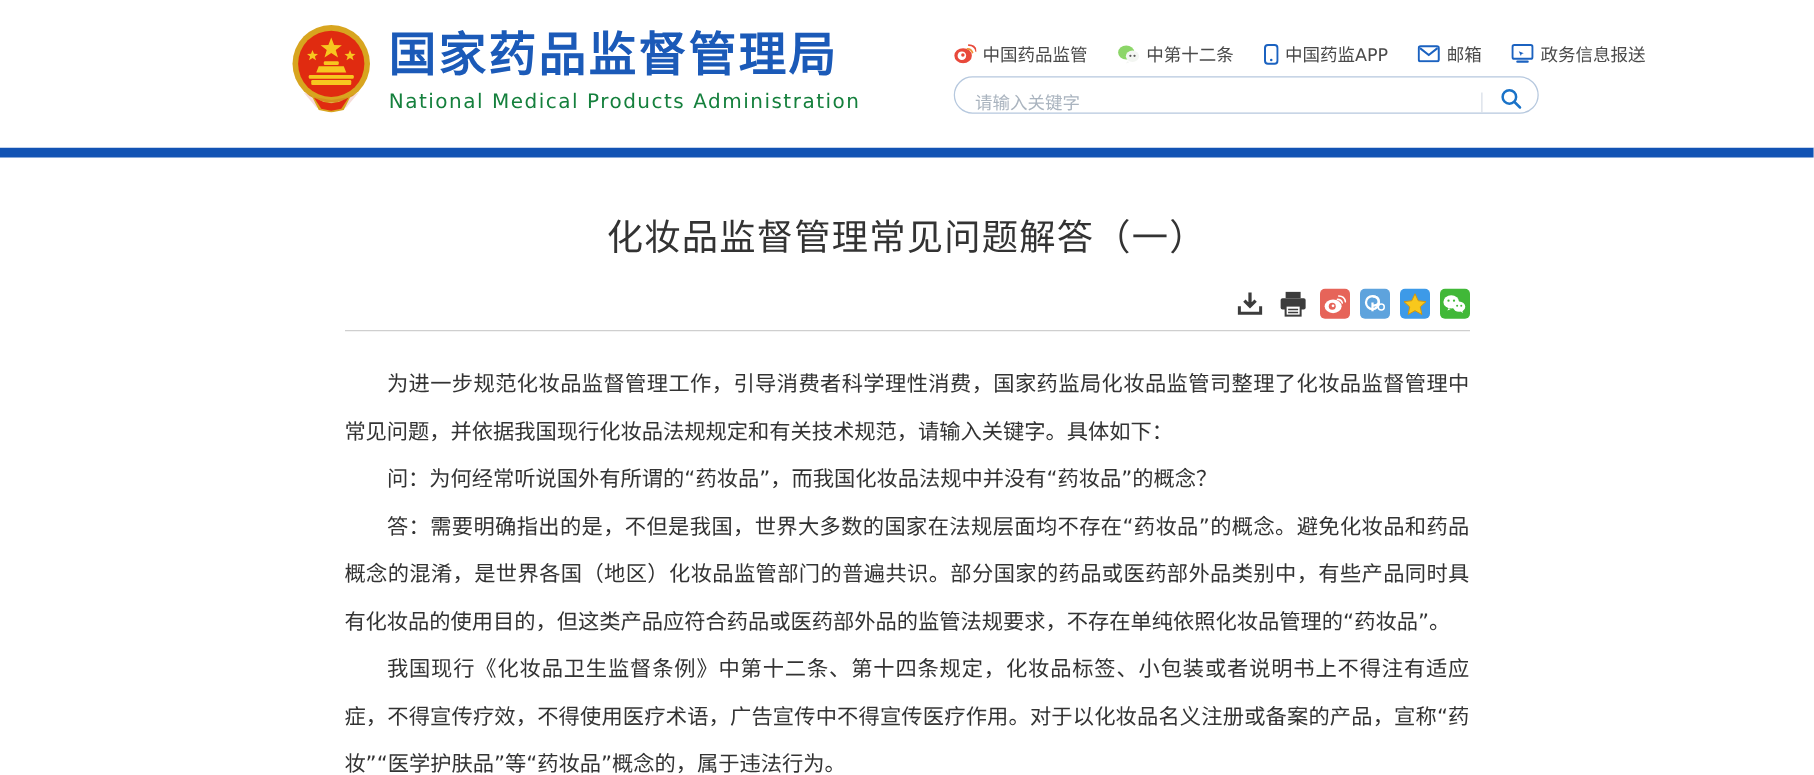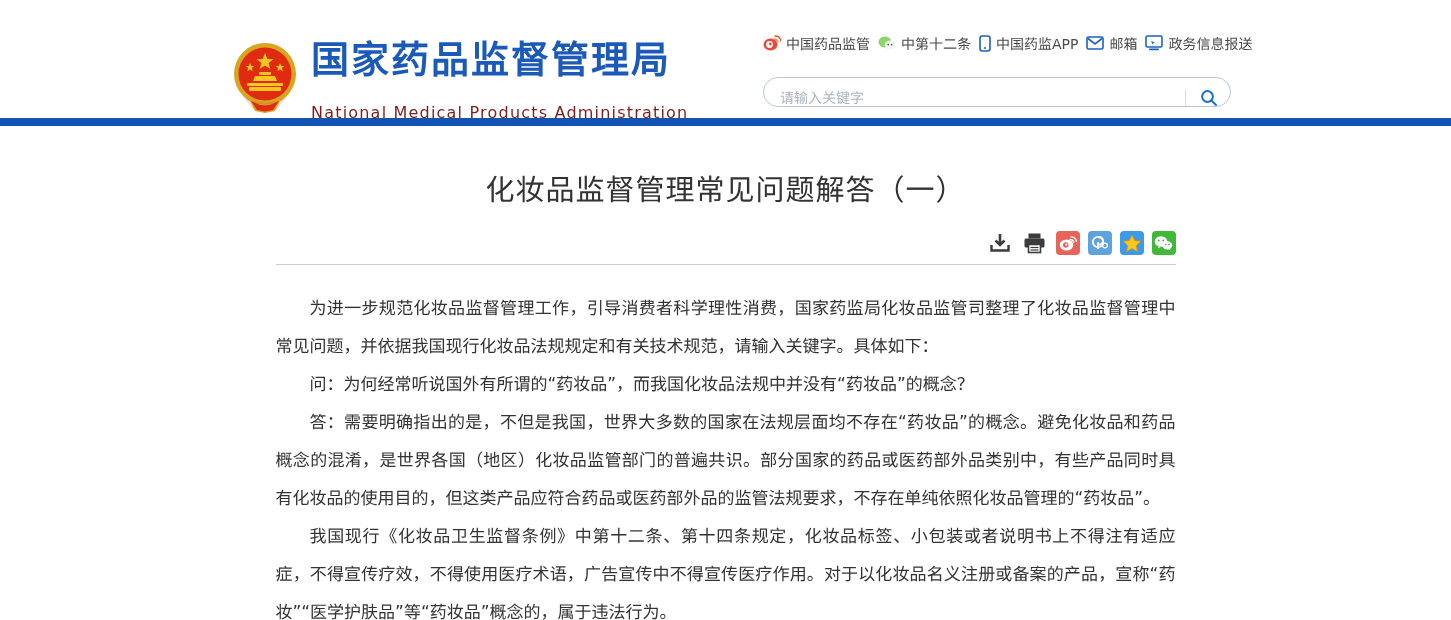--- a/index.html
+++ b/index.html
@@ -2,33 +2,33 @@
 <html lang="zh-CN"><head>
 <meta charset="utf-8">
 <style>
   * { margin:0; padding:0; box-sizing:border-box; }
   html,body { width:1451px; height:620px; background:#fff;
     font-family:"DejaVu Sans","Liberation Sans",sans-serif; }
   body { overflow:hidden; }
 
   
   .header { height:118px; background:#fff; position:relative; }
-  .brand { position:absolute; left:233px; top:32px; display:flex; align-items:center; }
+  .brand { position:absolute; left:233px; top:16px; display:flex; align-items:flex-end; }
   .emblem { width:64px; height:72px; margin-right:14px; }
   .brand-text { padding-top:8px; }
   .site-cn { font-size:38px; font-weight:bold; color:#1b5ab8; letter-spacing:2px; line-height:1.1; }
-  .site-en { font-size:16px; color:#7f1d1d; letter-spacing:1.2px; margin-top:21px; }
+  .site-en { font-size:16px; color:#15803d; letter-spacing:1.2px; margin-top:5px; }
 
   .header-right { position:absolute; left:763px; top:33px; width:470px; }
-  .top-links { display:flex; align-items:center; gap:8px; font-size:14px; color:#4a4a4a; white-space:nowrap; }
+  .top-links { display:flex; align-items:center; gap:24px; font-size:14px; color:#4a4a4a; white-space:nowrap; }
   .top-link { display:flex; align-items:center; gap:5px; cursor:pointer; color:#4a4a4a; text-decoration:none; }
   .top-link svg { display:block; }
 
-  .search-pill { margin-top:24px; width:468px; height:30px; border:1px solid #b6c8de;
-    border-radius:15px; display:flex; align-items:center; padding:12px 6px 0 16px; background:#fff; }
+  .search-pill { margin-top:8px; width:468px; height:30px; border:1px solid #b6c8de;
+    border-radius:15px; display:flex; align-items:flex-end; padding:12px 6px 0 16px; background:#fff; }
   .search-pill input { flex:1; border:none; outline:none; font-size:14px; color:#333; background:transparent; }
   .search-pill input::placeholder { color:#aab4bf; }
   .search-div { width:1px; height:16px; background:#d7dee8; margin-right:8px; }
   .search-btn { border:none; background:transparent; cursor:pointer; display:flex; align-items:center; padding:2px 6px; }
 
   .blue-band { height:8px; background:#1253b4; width:100%; }
 
   
   .article { width:900px; margin:0 auto; }
   .article-title { text-align:center; font-size:29px; color:#333; font-weight:400; margin-top:40px; letter-spacing:1px; }

